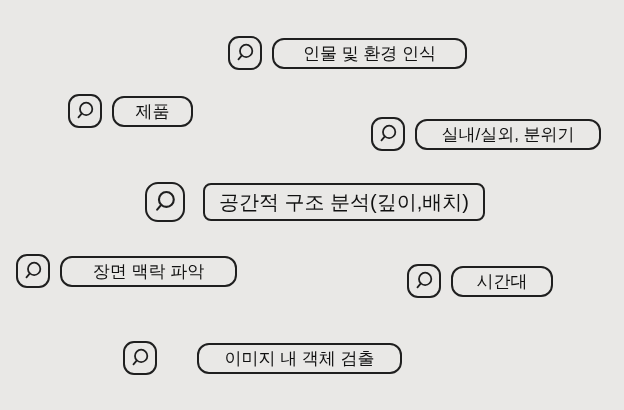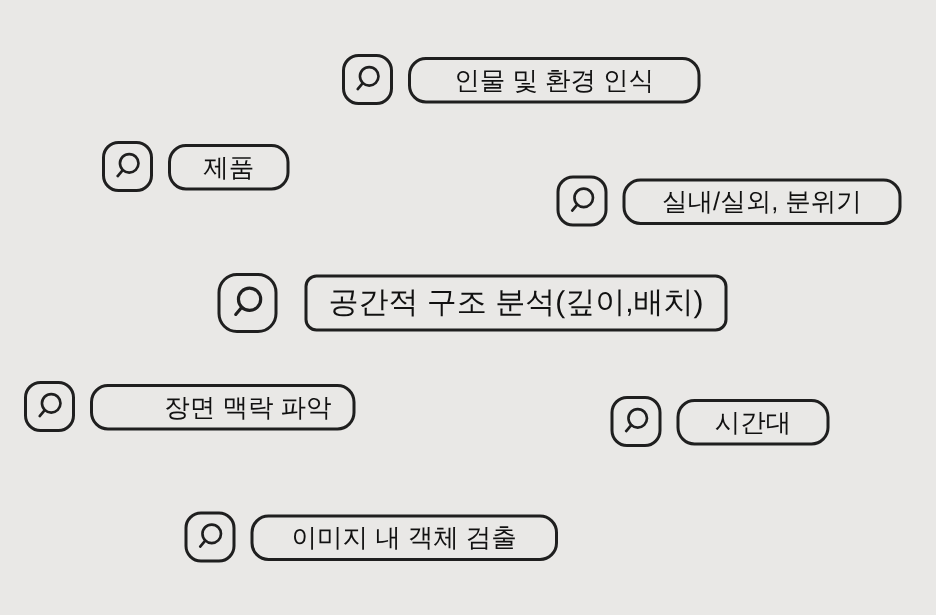--- a/index.html
+++ b/index.html
@@ -118,21 +118,21 @@
     </div>
   </div>
 
   <div class="tag" style="left:16px; top:254px;">
     <div class="icon-btn">
       <svg viewBox="0 0 34 34" aria-hidden="true">
         <circle cx="18.3" cy="14.6" r="7" fill="none" stroke="#1f1f1f" stroke-width="2"></circle>
         <line x1="13.4" y1="19.7" x2="9.6" y2="24.2" stroke="#1f1f1f" stroke-width="2" stroke-linecap="round"></line>
       </svg>
     </div>
-    <div class="pill" style="min-width:177px;justify-content:flex-end;">
+    <div class="pill" style="min-width:177px;">
       <span>장면 맥락 파악</span>
     </div>
   </div>
 
   <div class="tag" style="left:407px; top:264px;font-family:Liberation Serif, serif;">
     <div class="icon-btn">
       <svg viewBox="0 0 34 34" aria-hidden="true">
         <circle cx="18.3" cy="14.6" r="7" fill="none" stroke="#1f1f1f" stroke-width="2"></circle>
         <line x1="13.4" y1="19.7" x2="9.6" y2="24.2" stroke="#1f1f1f" stroke-width="2" stroke-linecap="round"></line>
       </svg>
@@ -142,18 +142,18 @@
     </div>
   </div>
 
   <div class="tag" style="left:123px; top:341px;">
     <div class="icon-btn">
       <svg viewBox="0 0 34 34" aria-hidden="true">
         <circle cx="18.3" cy="14.6" r="7" fill="none" stroke="#1f1f1f" stroke-width="2"></circle>
         <line x1="13.4" y1="19.7" x2="9.6" y2="24.2" stroke="#1f1f1f" stroke-width="2" stroke-linecap="round"></line>
       </svg>
     </div>
-    <div class="pill" style="min-width:205px;">
+    <div class="pill" style="min-width:205px;margin-left:30px;">
       <span>이미지 내 객체 검출</span>
     </div>
   </div>
 
 </div>
 
 </body></html>

